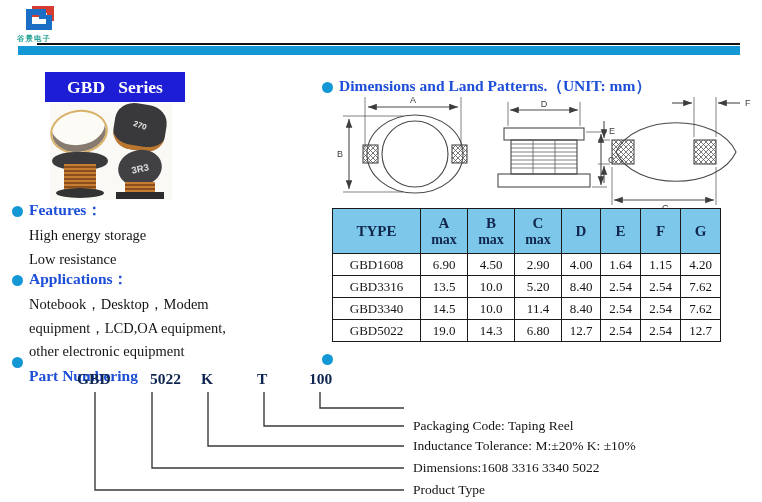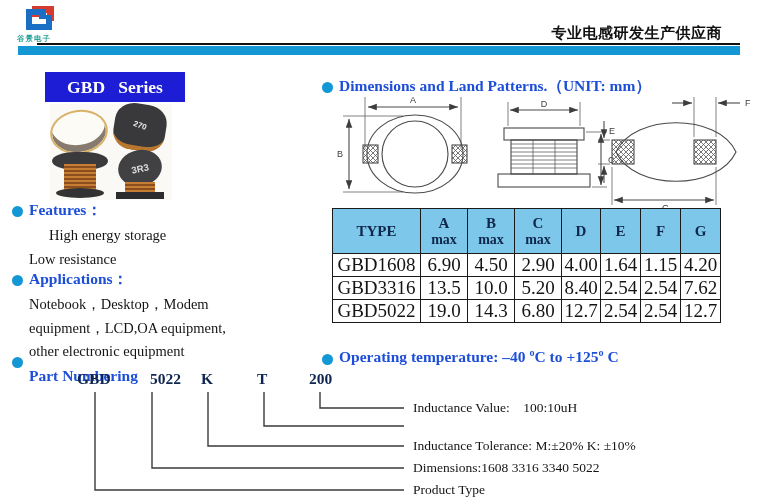--- a/index.html
+++ b/index.html
@@ -45,42 +45,41 @@
   .body-line{position:absolute;font-size:14.5px;color:#141414;}
 
   
   .draw{position:absolute;}
   .draw text{font-family:"Liberation Sans",sans-serif;font-size:9px;fill:#3d3d3d;}
 
   
   #spec-table{position:absolute;left:332px;top:208px;border-collapse:collapse;}
   #spec-table th,#spec-table td{border:1.4px solid #1a1a1a;text-align:center;padding:0;}
   #spec-table th{background:#7dc8ea;color:#10264c;font-weight:bold;font-size:15px;height:44px;margin-top:12px;}
-  #spec-table td{font-size:19px;height:21px;}
+  #spec-table td{font-size:13px;height:21px;}
   #spec-table .h2{display:block;font-size:14px;}
   #spec-table .h1{display:block;line-height:1.25;}
   #spec-table .h2:empty{display:none;}
 
   
   .pn-code{position:absolute;top:370px;font-size:15.5px;font-weight:bold;color:#0e2550;}
   #pn-tree{position:absolute;left:0;top:388px;}
   .pn-label{position:absolute;left:413px;font-size:13.5px;color:#141414;white-space:pre;}
 </style>
 </head>
 <body>
 
 <div id="page">
 
   <svg id="logo" viewBox="0 0 46 30">
     <path d="M14,3 h22 v7 h-15 v4 h-7 z" fill="#d63b2f"></path>
     <path d="M29,3 h7 v15 h-7 z" fill="#d63b2f"></path>
     <path d="M8,6 h20 v6 h-14 v9 h14 v-5 h-7 v-4 h13 v15 h-26 z" fill="#1a6fc4"></path>
   </svg>
   <div id="logo-caption">谷景电子</div>
-  <div id="slogan">专业电感研发生产供应商</div>
   <div id="hdr-line"></div>
   <div id="hdr-bar"></div>
 
   <div id="series-box">GBD   Series</div>
 
   <div id="photo">
     <div class="ind" id="ind-a"></div>
     <div class="ind" id="ind-b">
       <span>270</span>
     </div>
@@ -89,21 +88,21 @@
     <div class="ind" id="ind-c-base"></div>
     <div class="ind" id="ind-d-top">
       <span>3R3</span>
     </div>
     <div class="ind" id="ind-d-coil"></div>
     <div class="ind" id="ind-d-base"></div>
   </div>
 
   <div class="bullet" style="left:12px;top:206px;"></div>
   <div class="h-navy" style="left:29px;top:200px;text-align:right;">Features：</div>
-  <div class="body-line" style="left:29px;top:227px;margin-left:20px;">High energy storage</div>
+  <div class="body-line" style="left:29px;top:227px;">High energy storage</div>
   <div class="body-line" style="left:29px;top:251px;">Low resistance</div>
 
   <div class="bullet" style="left:12px;top:275px;"></div>
   <div class="h-navy" style="left:29px;top:269px;">Applications：</div>
   <div class="body-line" style="left:29px;top:295px;">Notebook，Desktop，Modem</div>
   <div class="body-line" style="left:29px;top:319px;">equipment，LCD,OA equipment,</div>
   <div class="body-line" style="left:29px;top:343px;">other electronic equipment</div>
 
   <div class="bullet" style="left:12px;top:357px;"></div>
   <div class="h-navy" style="left:29px;top:351px;margin-top:16px;">Part Numbering</div>
@@ -254,49 +253,58 @@
       <td>GBD3316</td>
           <td>13.5</td>
           <td>10.0</td>
           <td>5.20</td>
           <td>8.40</td>
           <td>2.54</td>
           <td>2.54</td>
           <td>7.62</td>
     </tr>
     <tr>
+      <td>GBD3340</td>
+          <td>14.5</td>
+          <td>10.0</td>
+          <td>11.4</td>
+          <td>8.40</td>
+          <td>2.54</td>
+          <td>2.54</td>
+          <td>7.62</td>
+    </tr>
+    <tr>
       <td>GBD5022</td>
           <td>19.0</td>
           <td>14.3</td>
           <td>6.80</td>
           <td>12.7</td>
           <td>2.54</td>
           <td>2.54</td>
           <td>12.7</td>
     </tr>
   </tbody>
     </table>
 
   <div class="bullet" style="left:322px;top:354px;"></div>
-  <div class="h-navy" style="left:339px;top:348px;">Operating temperature: –40 ºC to +125º C</div>
 
   <span class="pn-code" style="left:77px;">GBD</span>
   <span class="pn-code" style="left:150px;text-align:center;">5022</span>
   <span class="pn-code" style="left:201px;">K</span>
   <span class="pn-code" style="left:257px;">T</span>
-  <span class="pn-code" style="left:309px;">200</span>
+  <span class="pn-code" style="left:309px;">100</span>
 
   <svg id="pn-tree" width="762" height="110" viewBox="0 0 762 110">
     <g stroke="#3a3a3a" stroke-width="1.4" fill="none">
       <path d="M320,4 V20 H404"></path>
       <path d="M264,4 V38 H404"></path>
       <path d="M208,4 V58 H404"></path>
       <path d="M152,4 V80 H404"></path>
       <path d="M95,4 V102 H404"></path>
     </g>
   </svg>
 
-  <div class="pn-label" style="top:400px;">Inductance Value:    100:10uH</div>
+  <div class="pn-label" style="top:418px;">Packaging Code: Taping Reel</div>
   <div class="pn-label" style="top:438px;">Inductance Tolerance: M:±20% K: ±10%</div>
   <div class="pn-label" style="top:460px;">Dimensions:1608 3316 3340 5022</div>
   <div class="pn-label" style="top:482px;">Product Type</div>
 
 </div>
 
 </body></html>

